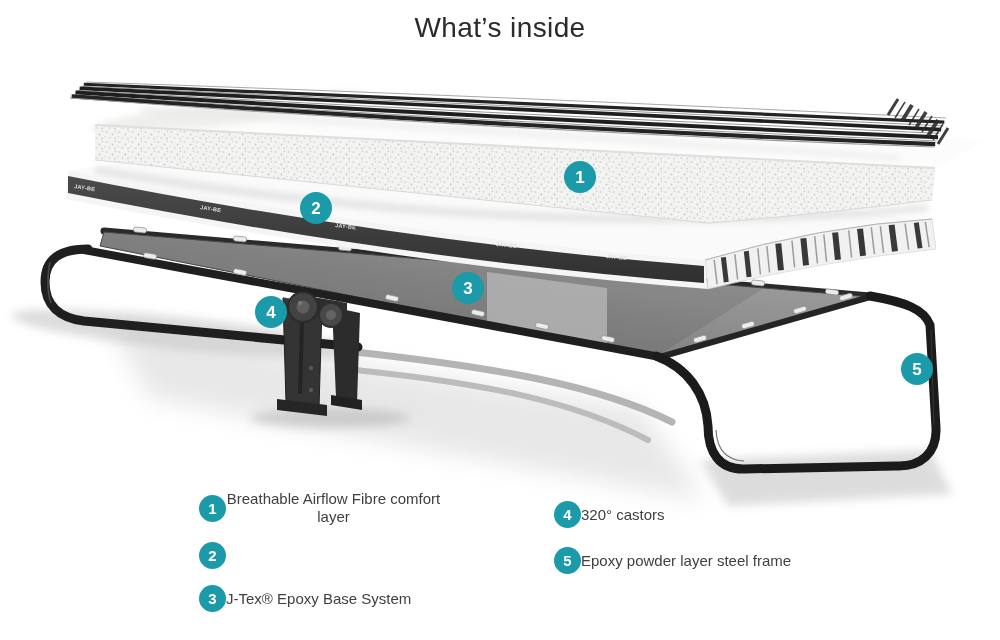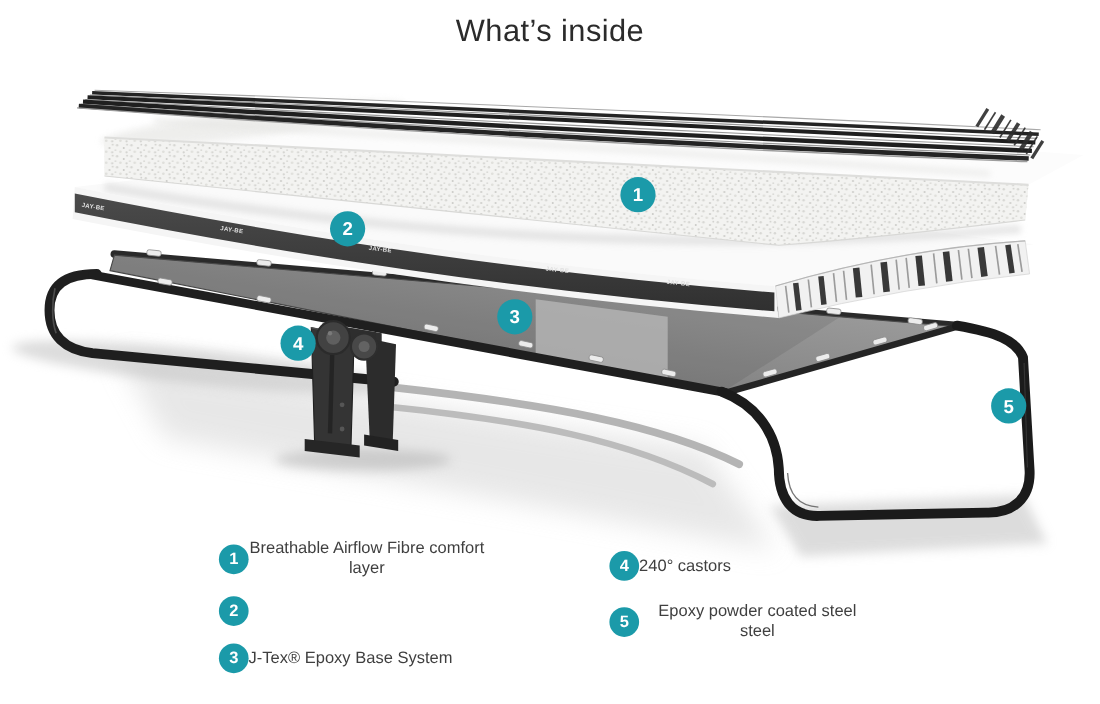--- a/index.html
+++ b/index.html
@@ -244,22 +244,22 @@
         <div class="legend-badge">2</div>
       </div>
       <div class="legend-item">
         <div class="legend-badge">3</div>
         <div class="legend-label">J-Tex® Epoxy Base System</div>
       </div>
     </div>
     <div class="legend-col legend-col2">
       <div class="legend-item">
         <div class="legend-badge">4</div>
-        <div class="legend-label">240° castors</div>
+        <div class="legend-label">320° castors</div>
       </div>
       <div class="legend-item">
         <div class="legend-badge">5</div>
-        <div class="legend-label">Epoxy powder coated steel steel</div>
+        <div class="legend-label">Epoxy powder layer steel frame</div>
       </div>
     </div>
   </div>
 
 </div>
 
 </body></html>

